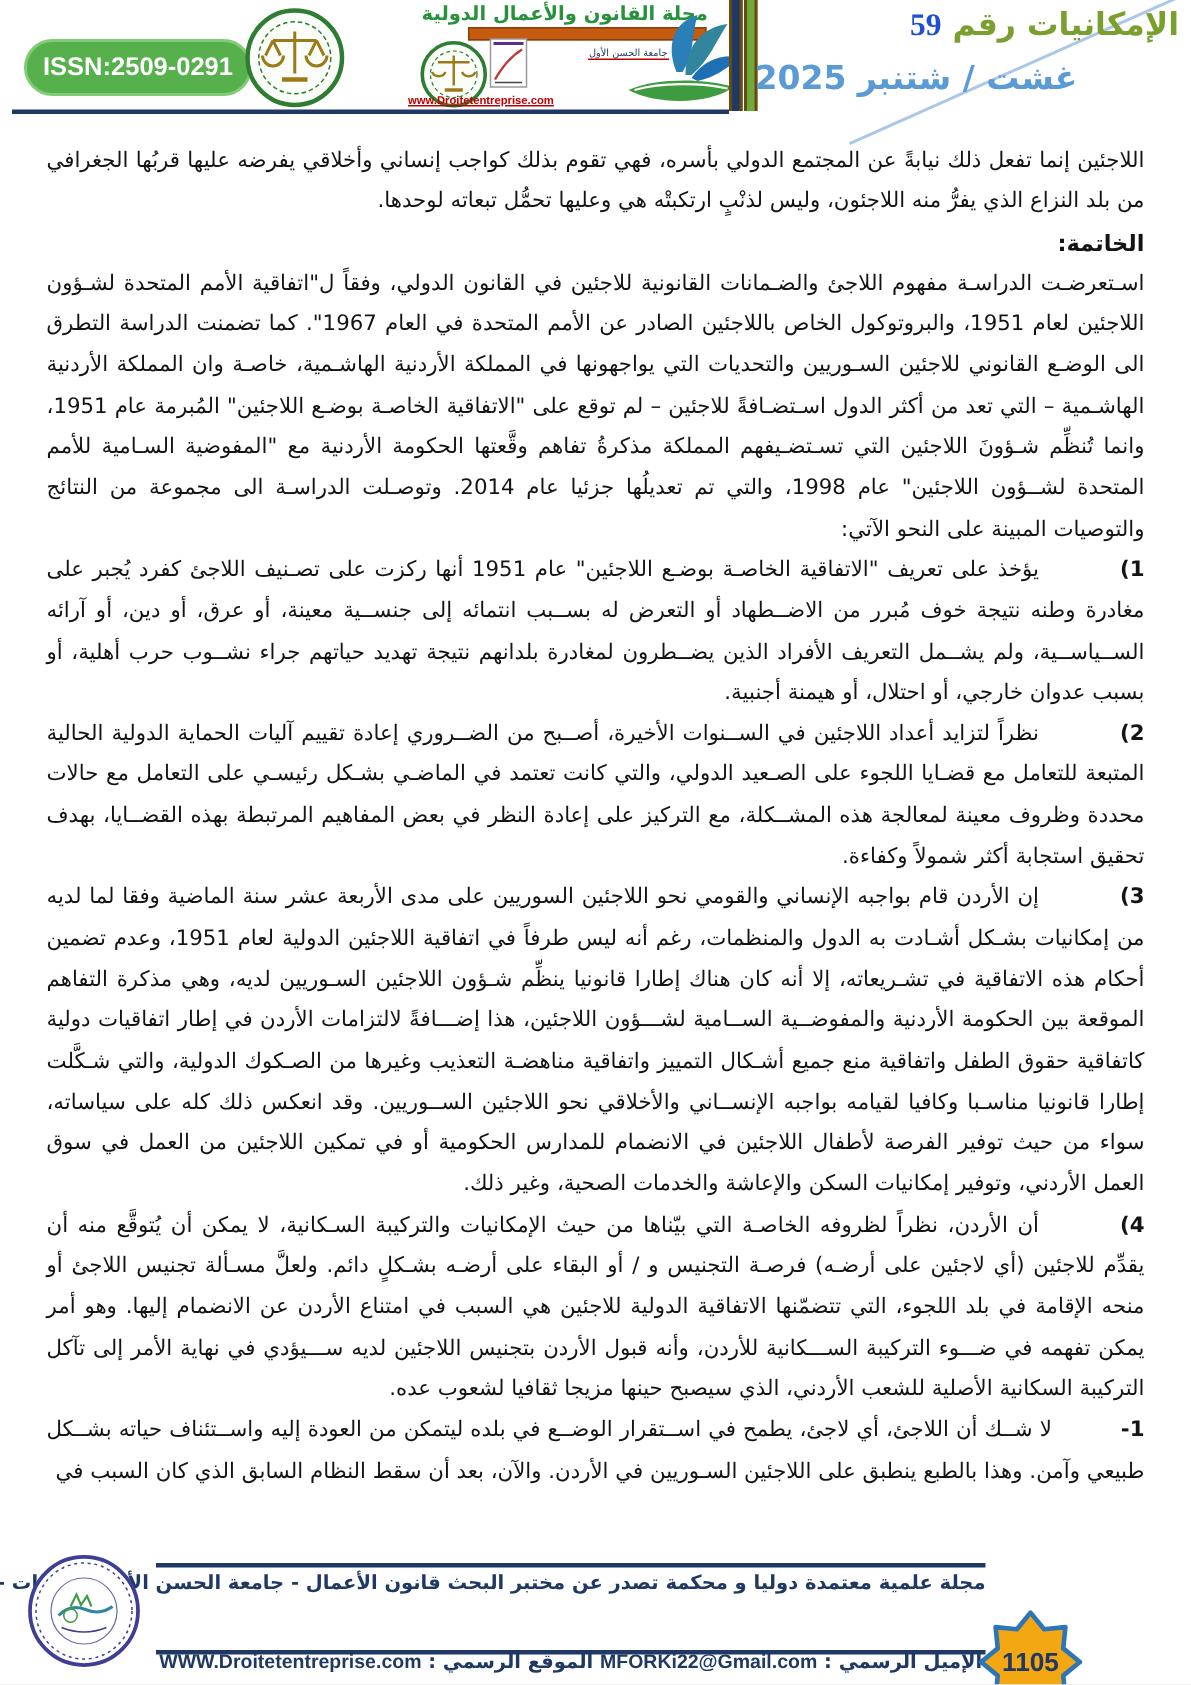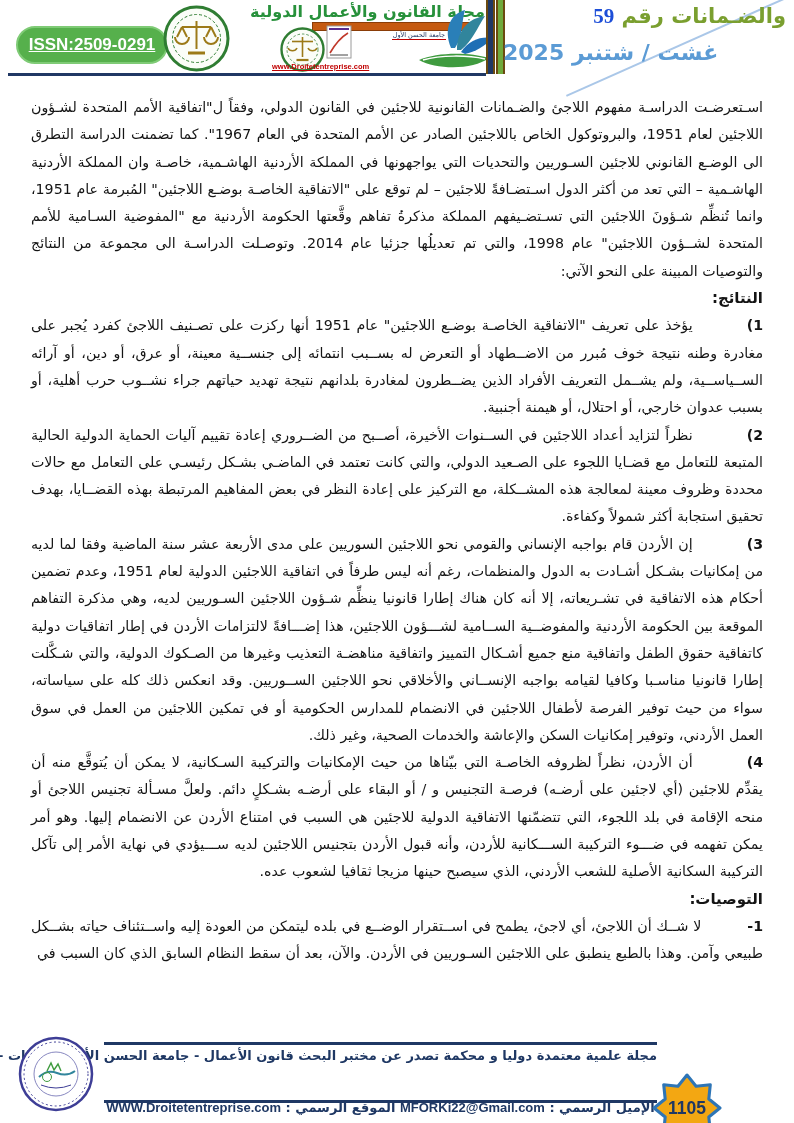--- a/index.html
+++ b/index.html
@@ -1,27 +1,27 @@
 <!DOCTYPE html>
 <html lang="ar"><head>
 <meta charset="utf-8">
 <style>
   html,body{margin:0;padding:0;background:#e8e8e8;}
   .page{position:relative;width:794px;height:1123px;margin:0 auto;background:#ffffff;overflow:hidden;
         font-family:"DejaVu Sans",sans-serif;color:#111;}
   
   .issn-pill{position:absolute;left:16px;top:26px;width:148px;height:34px;background:#56b04c;
              border:2px solid #7fcb76;border-radius:19px;color:#fff;font-weight:bold;
-             font-family:"Liberation Sans",sans-serif;font-size:17px;display:flex;align-items:center;justify-content:center;text-decoration:underline;}
+             font-family:"Liberation Sans",sans-serif;font-size:17px;display:flex;align-items:center;justify-content:center;}
   .hdr-rule{position:absolute;left:8px;top:73px;width:478px;height:3px;background:#203864;}
   .stamp{position:absolute;border-radius:50%;}
   .stamp-a{left:163px;top:5px;width:67px;height:67px;}
   .stamp-b{left:279px;top:27px;width:45px;height:45px;}
   .banner{position:absolute;left:268px;top:2px;width:217px;height:70px;}
-  .banner-title{color:#27913b;font-weight:bold;font-size:16px;text-align:center;direction:rtl;white-space:nowrap;}
+  .banner-title{color:#27913b;font-weight:bold;font-size:13px;text-align:center;direction:rtl;white-space:nowrap;}
   .banner-strip{height:7px;background:#c55a11;margin:1px 14px 0 44px;border:1px solid #8a3d08;}
   .univ-label{position:absolute;right:39px;top:29px;font-size:6.5px;color:#1f3864;border-bottom:1px solid #c00000;
               direction:rtl;background:#fff;padding:0 1px;}
   .banner-site{position:absolute;left:4px;bottom:1px;font-size:7.5px;color:#c00000;font-weight:bold;
                text-decoration:underline;font-family:"Liberation Sans",sans-serif;}
   .chart-doodle{position:absolute;left:58px;top:23px;}
   .bird{position:absolute;right:-10px;top:6px;}
   .vbar{position:absolute;top:0;height:74px;width:5px;border-left:2px solid #6b4a10;border-right:2px solid #6b4a10;}
   .vbar-navy{left:486px;background:#1f3864;}
   .vbar-green{left:496px;background:#6faa3c;}
@@ -112,41 +112,41 @@
         </svg>
       </div>
       <div class="banner-site">www.Droitetentreprise.com</div>
     </div>
 
     <div class="vbar vbar-navy"></div>
     <div class="vbar vbar-green"></div>
 
     <div class="diag"></div>
     <div class="issue-line1">
-      <span>والضـمانات رقم</span>
+      <span>الإمكانيات رقم</span>
       <span class="issue-num">59</span>
     </div>
     <div class="issue-date">غشت / شتنبر 2025</div>
   </header>
 
   <main class="body-text" dir="rtl">
+    <p>اللاجئين إنما تفعل ذلك نيابةً عن المجتمع الدولي بأسره، فهي تقوم بذلك كواجب إنساني وأخلاقي يفرضه عليها قربُها الجغرافي من بلد النزاع الذي يفرُّ منه اللاجئون، وليس لذنْبٍ ارتكبتْه هي وعليها تحمُّل تبعاته لوحدها.</p>
 
+    <p class="bhead">الخاتمة:</p>
     <p>اسـتعرضـت الدراسـة مفهوم اللاجئ والضـمانات القانونية للاجئين في القانون الدولي، وفقاً ل"اتفاقية الأمم المتحدة لشـؤون اللاجئين لعام 1951، والبروتوكول الخاص باللاجئين الصادر عن الأمم المتحدة في العام 1967". كما تضمنت الدراسة التطرق الى الوضـع القانوني للاجئين السـوريين والتحديات التي يواجهونها في المملكة الأردنية الهاشـمية، خاصـة وان المملكة الأردنية الهاشـمية – التي تعد من أكثر الدول اسـتضـافةً للاجئين – لم توقع على "الاتفاقية الخاصـة بوضـع اللاجئين" المُبرمة عام 1951، وانما تُنظِّم شـؤونَ اللاجئين التي تسـتضـيفهم المملكة مذكرةُ تفاهم وقَّعتها الحكومة الأردنية مع "المفوضية السـامية للأمم المتحدة لشــؤون اللاجئين" عام 1998، والتي تم تعديلُها جزئيا عام 2014. وتوصـلت الدراسـة الى مجموعة من النتائج والتوصيات المبينة على النحو الآتي:</p>
 
-    <p class="bhead">النتائج:</p>
 
     <p><span class="num">1)</span><span class="tab"></span><span>يؤخذ على تعريف "الاتفاقية الخاصـة بوضـع اللاجئين" عام 1951 أنها ركزت على تصـنيف اللاجئ كفرد يُجبر على مغادرة وطنه نتيجة خوف مُبرر من الاضــطهاد أو التعرض له بســبب انتمائه إلى جنســية معينة، أو عرق، أو دين، أو آرائه الســياســية، ولم يشــمل التعريف الأفراد الذين يضــطرون لمغادرة بلدانهم نتيجة تهديد حياتهم جراء نشــوب حرب أهلية، أو بسبب عدوان خارجي، أو احتلال، أو هيمنة أجنبية.</span></p>
 
     <p><span class="num">2)</span><span class="tab"></span><span>نظراً لتزايد أعداد اللاجئين في الســنوات الأخيرة، أصــبح من الضــروري إعادة تقييم آليات الحماية الدولية الحالية المتبعة للتعامل مع قضـايا اللجوء على الصـعيد الدولي، والتي كانت تعتمد في الماضـي بشـكل رئيسـي على التعامل مع حالات محددة وظروف معينة لمعالجة هذه المشــكلة، مع التركيز على إعادة النظر في بعض المفاهيم المرتبطة بهذه القضــايا، بهدف تحقيق استجابة أكثر شمولاً وكفاءة.</span></p>
 
     <p><span class="num">3)</span><span class="tab"></span><span>إن الأردن قام بواجبه الإنساني والقومي نحو اللاجئين السوريين على مدى الأربعة عشر سنة الماضية وفقا لما لديه من إمكانيات بشـكل أشـادت به الدول والمنظمات، رغم أنه ليس طرفاً في اتفاقية اللاجئين الدولية لعام 1951، وعدم تضمين أحكام هذه الاتفاقية في تشـريعاته، إلا أنه كان هناك إطارا قانونيا ينظِّم شـؤون اللاجئين السـوريين لديه، وهي مذكرة التفاهم الموقعة بين الحكومة الأردنية والمفوضــية الســامية لشـــؤون اللاجئين، هذا إضـــافةً لالتزامات الأردن في إطار اتفاقيات دولية كاتفاقية حقوق الطفل واتفاقية منع جميع أشـكال التمييز واتفاقية مناهضـة التعذيب وغيرها من الصـكوك الدولية، والتي شـكَّلت إطارا قانونيا مناسـبا وكافيا لقيامه بواجبه الإنســاني والأخلاقي نحو اللاجئين الســوريين. وقد انعكس ذلك كله على سياساته، سواء من حيث توفير الفرصة لأطفال اللاجئين في الانضمام للمدارس الحكومية أو في تمكين اللاجئين من العمل في سوق العمل الأردني، وتوفير إمكانيات السكن والإعاشة والخدمات الصحية، وغير ذلك.</span></p>
 
     <p><span class="num">4)</span><span class="tab"></span><span>أن الأردن، نظراً لظروفه الخاصـة التي بيّناها من حيث الإمكانيات والتركيبة السـكانية، لا يمكن أن يُتوقَّع منه أن يقدِّم للاجئين (أي لاجئين على أرضـه) فرصـة التجنيس و / أو البقاء على أرضـه بشـكلٍ دائم. ولعلَّ مسـألة تجنيس اللاجئ أو منحه الإقامة في بلد اللجوء، التي تتضمّنها الاتفاقية الدولية للاجئين هي السبب في امتناع الأردن عن الانضمام إليها. وهو أمر يمكن تفهمه في ضـــوء التركيبة الســـكانية للأردن، وأنه قبول الأردن بتجنيس اللاجئين لديه ســـيؤدي في نهاية الأمر إلى تآكل التركيبة السكانية الأصلية للشعب الأردني، الذي سيصبح حينها مزيجا ثقافيا لشعوب عده.</span></p>
 
-    <p class="bhead">التوصيات:</p>
 
     <p><span class="num">1-</span><span class="tab-sm"></span><span>لا شــك أن اللاجئ، أي لاجئ، يطمح في اســتقرار الوضــع في بلده ليتمكن من العودة إليه واســتئناف حياته بشــكل طبيعي وآمن. وهذا بالطبع ينطبق على اللاجئين السـوريين في الأردن. والآن، بعد أن سقط النظام السابق الذي كان السبب في</span></p>
   </main>
 
   <footer>
     <div class="f-rule r1"></div>
     <div class="f-line f-line1">مجلة علمية معتمدة دوليا و محكمة تصدر عن مختبر البحث قانون الأعمال - جامعة الحسن الأول - سطات - المغرب</div>
     <div class="f-line f-line2" dir="rtl">
       <span>الإميل الرسمي :</span>
       <bdi class="latin">MFORKi22@Gmail.com</bdi>

